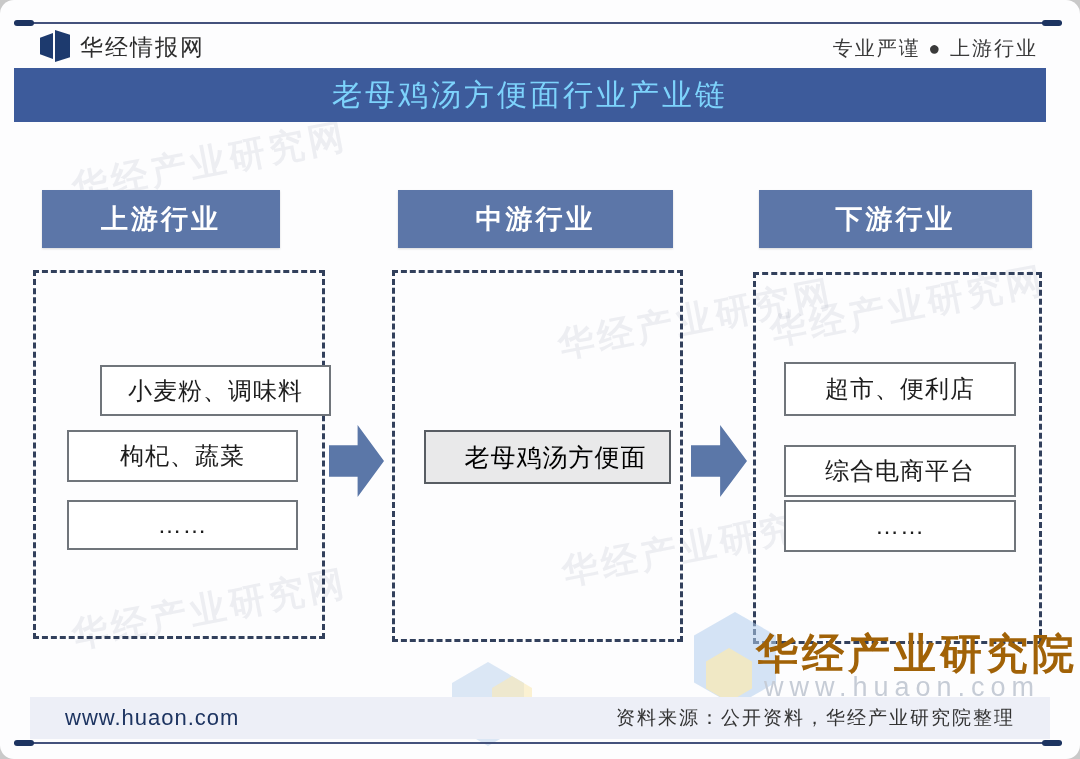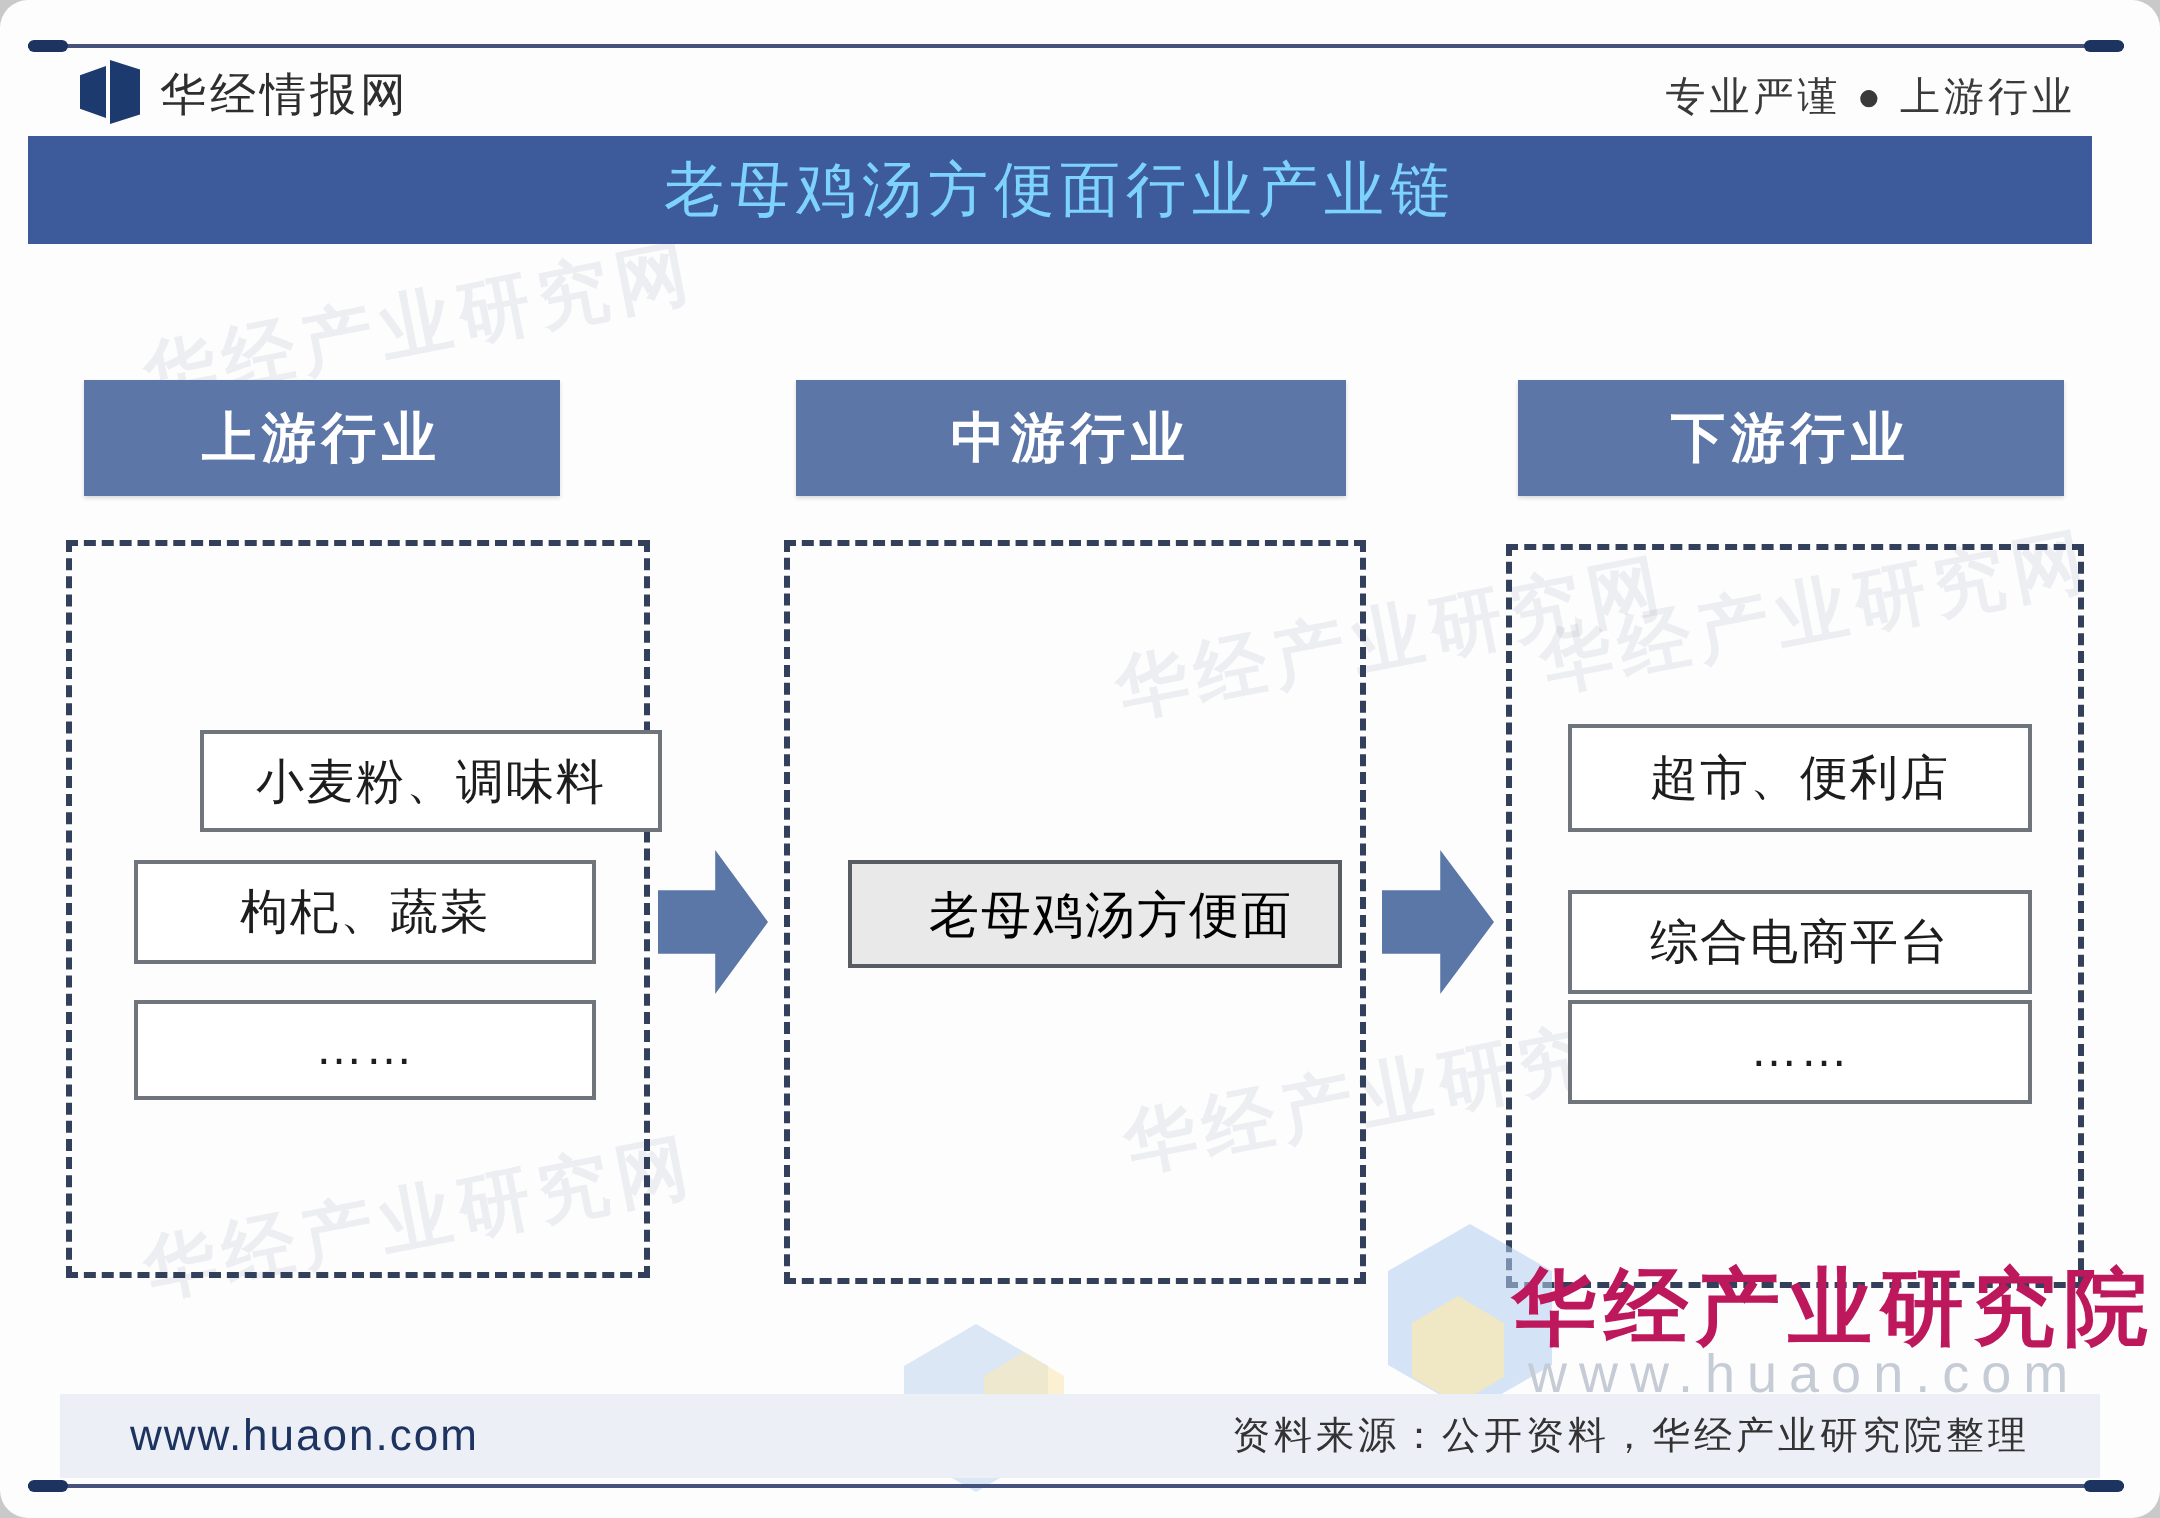--- a/index.html
+++ b/index.html
@@ -52,21 +52,21 @@
   .arrow{
     background:#5b77a8;
     clip-path:polygon(0 28%,52% 28%,52% 0,100% 50%,52% 100%,52% 72%,0 72%);
   }
 
   
   .wm-diag{
     color:rgba(125,135,158,0.12);font-size:36px;font-weight:bold;letter-spacing:4px;
     transform:rotate(-11deg);white-space:nowrap;pointer-events:none;
   }
-  .wm-institute{color:#be185d;font-size:42px;font-weight:bold;letter-spacing:4px;white-space:nowrap;}
+  .wm-institute{color:#a16207;font-size:42px;font-weight:bold;letter-spacing:4px;white-space:nowrap;}
   .wm-url{color:#c6ccd6;font-size:27px;letter-spacing:6px;white-space:nowrap;}
   .hex{clip-path:polygon(50% 0,100% 25%,100% 75%,50% 100%,0 75%,0 25%);}
 
   
   .footer-band{
     left:30px;top:697px;width:1020px;height:42px;background:#edeff7;
     display:flex;align-items:center;justify-content:space-between;
     padding:0 35px;box-sizing:border-box;
   }
   .footer-site{font-size:22px;color:#1d3461;letter-spacing:1px;}

